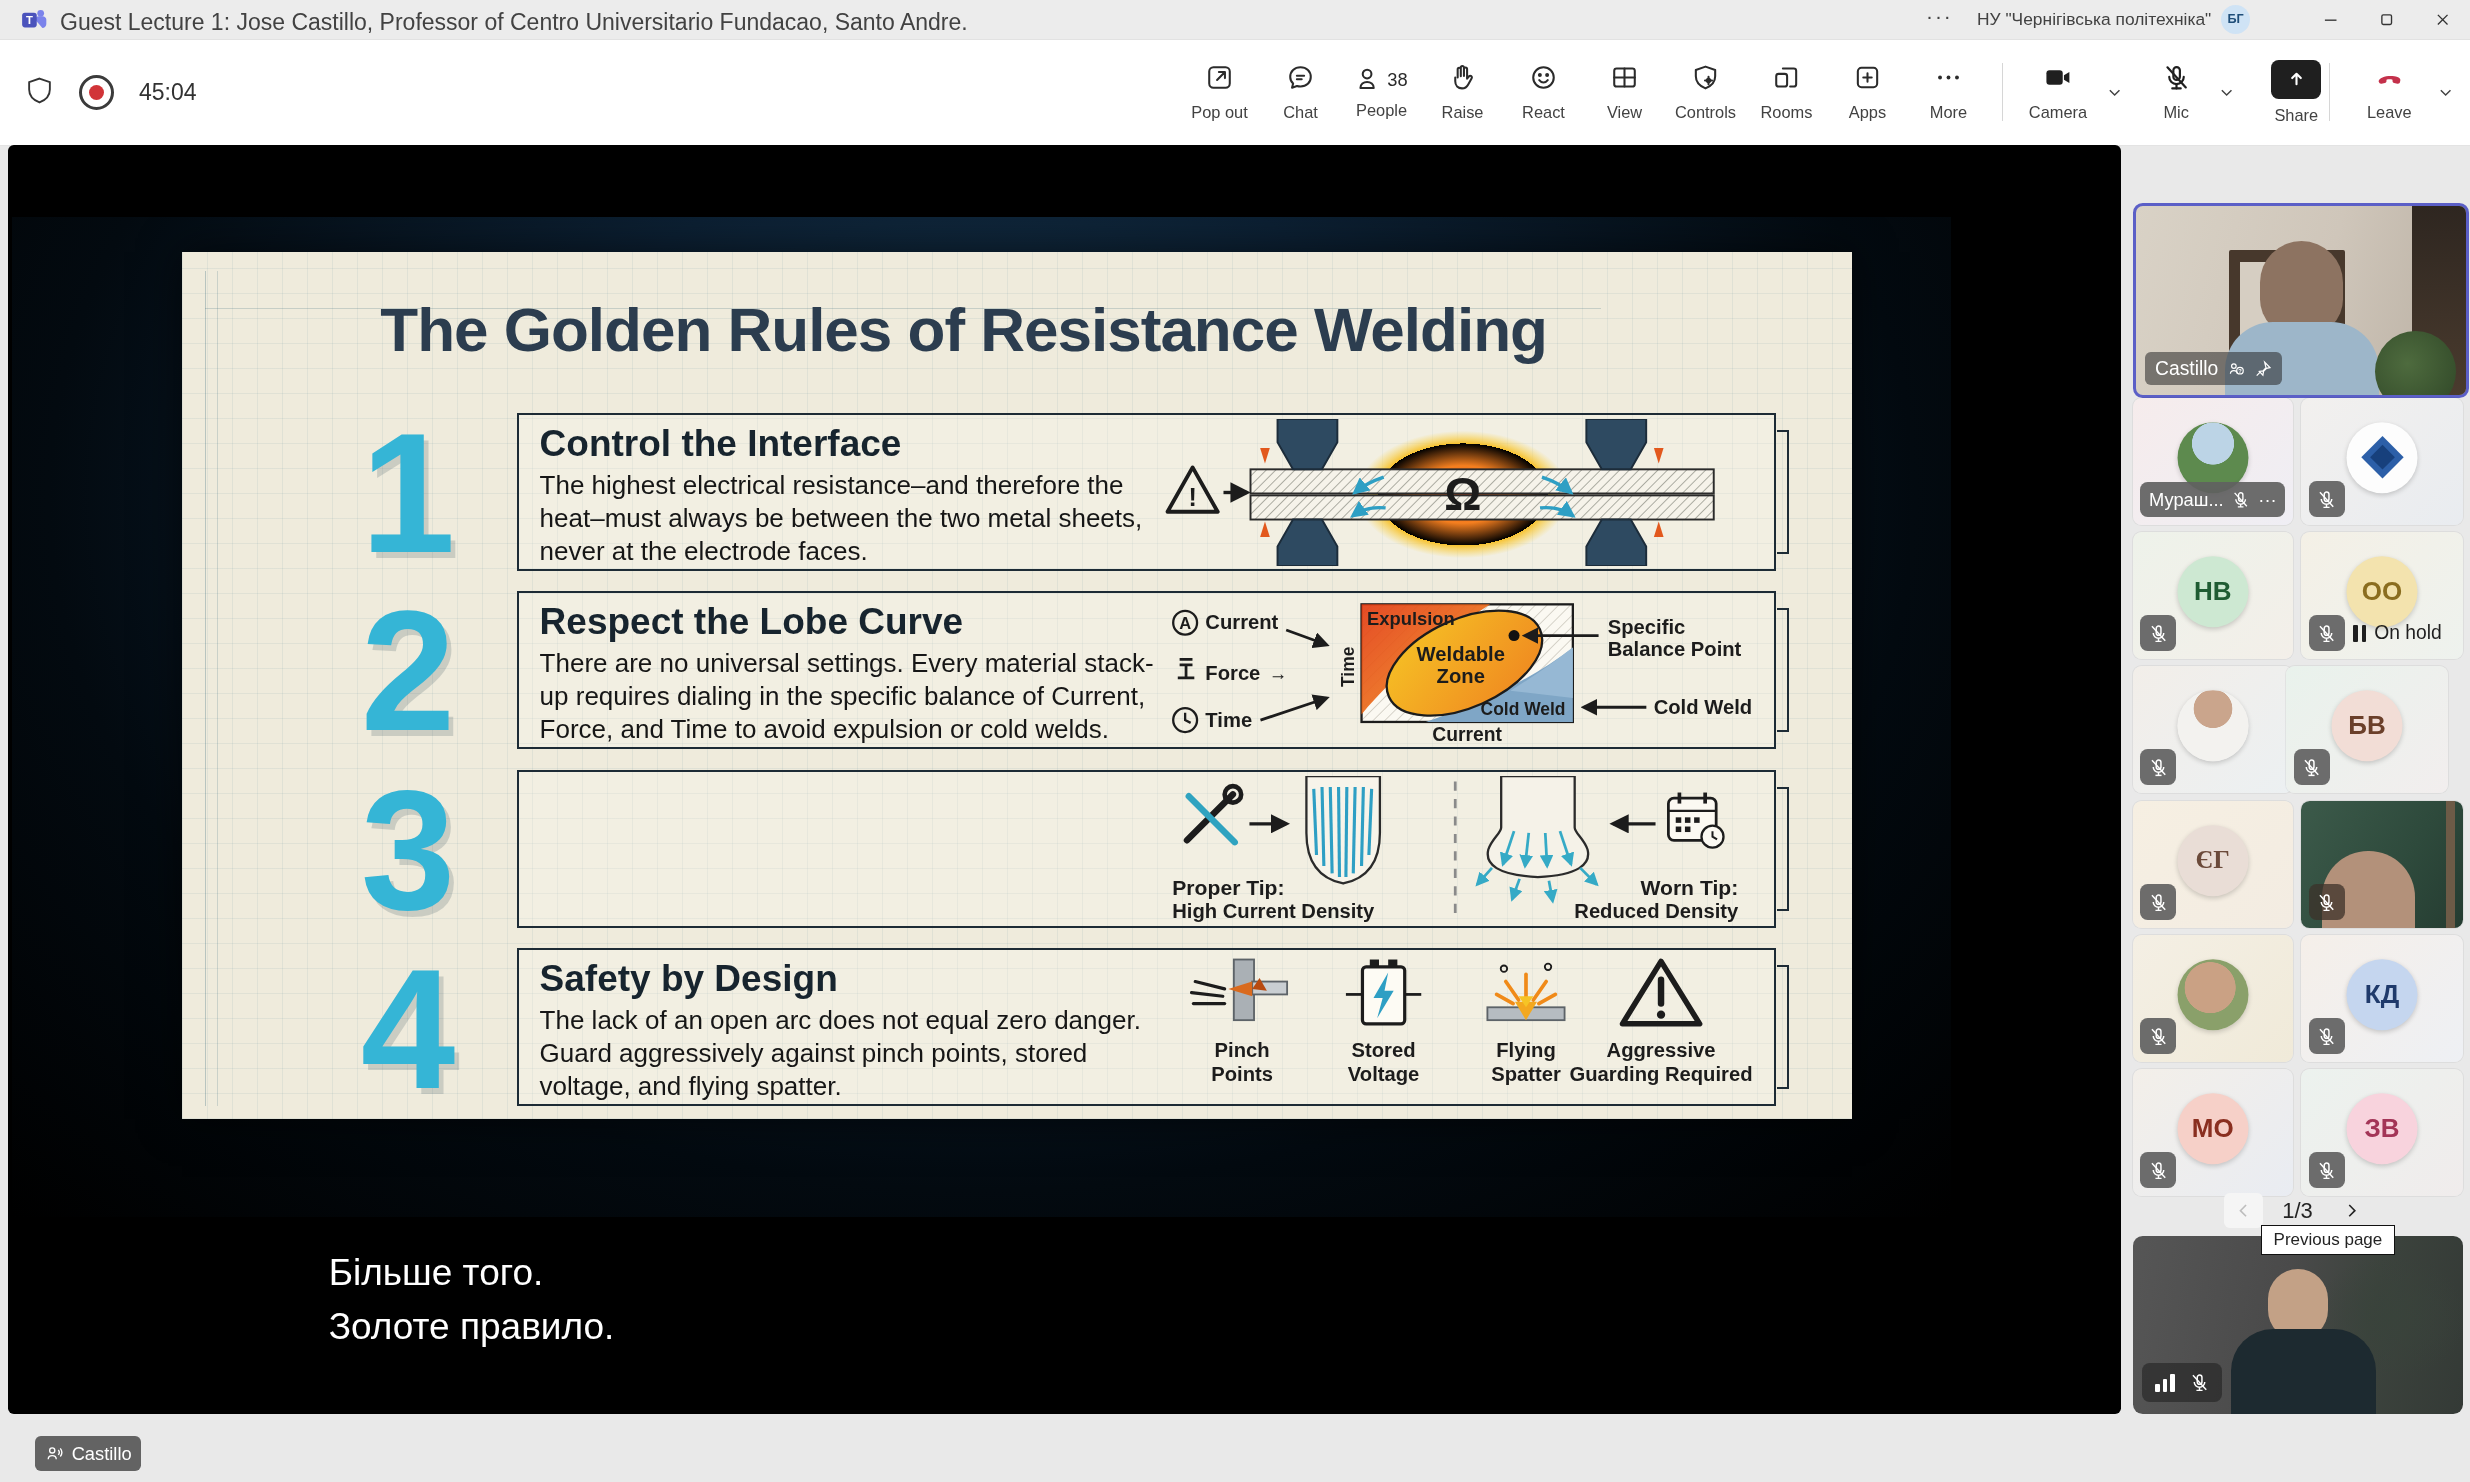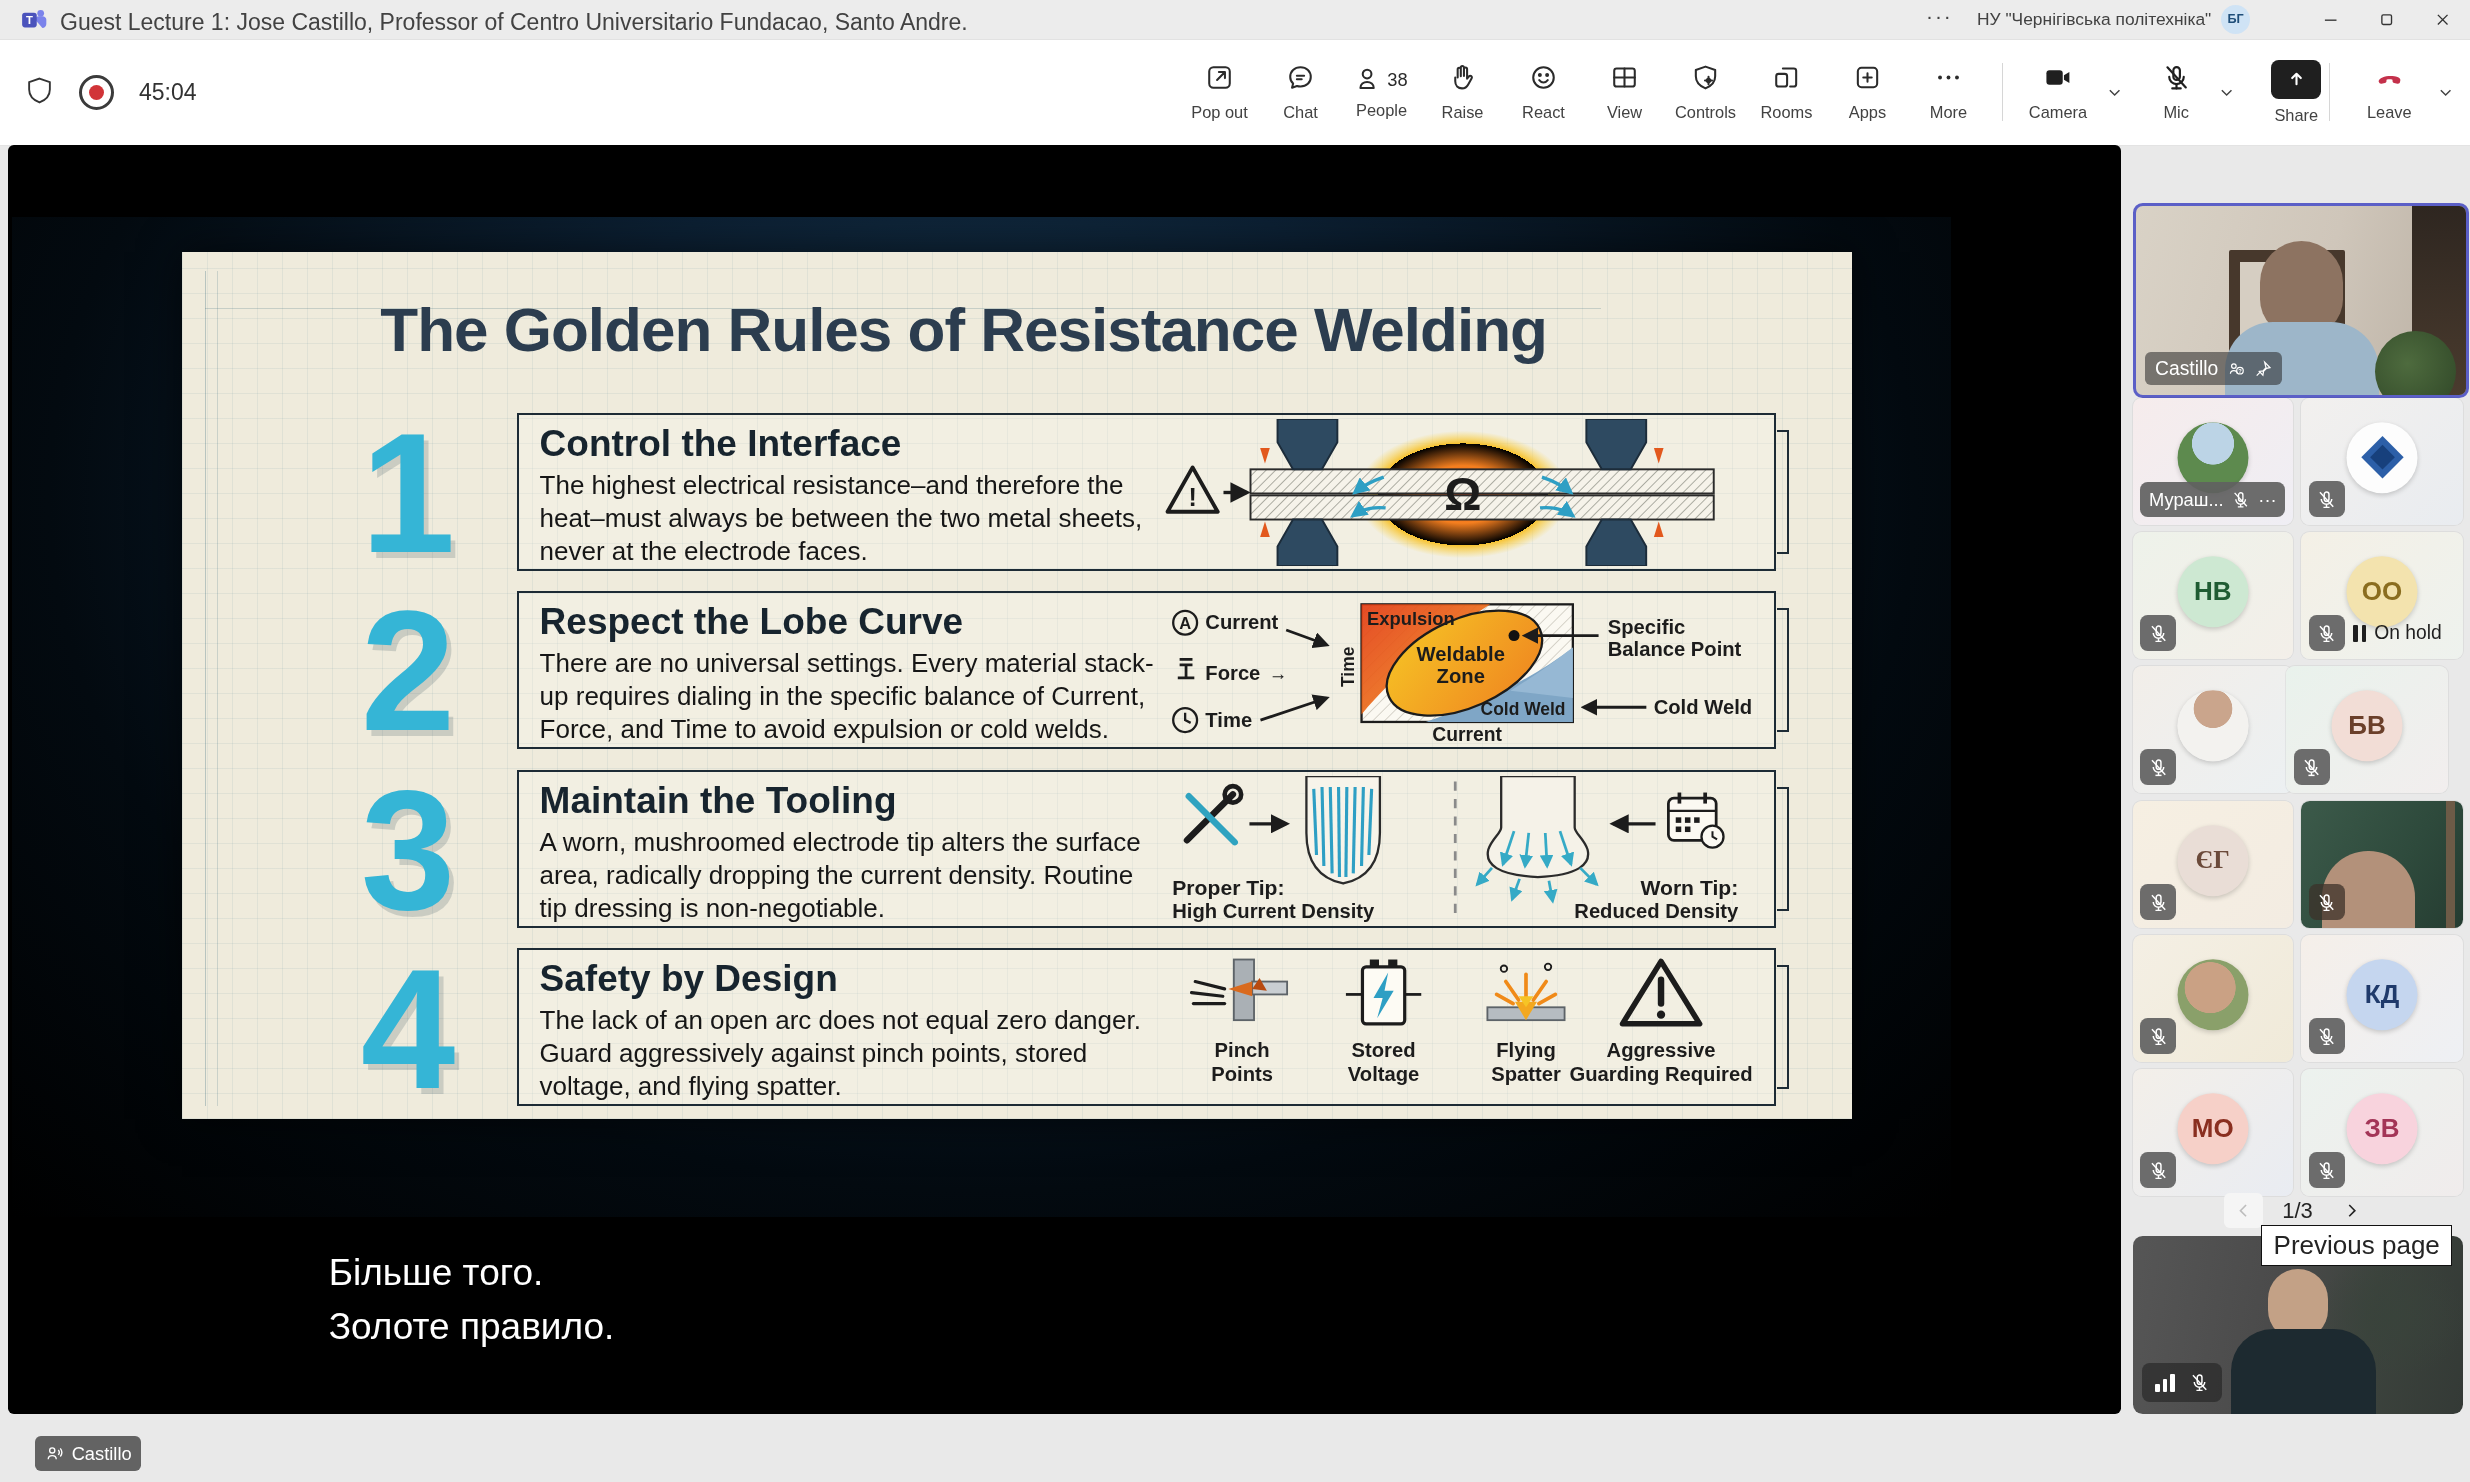--- a/index.html
+++ b/index.html
@@ -86,21 +86,21 @@
   .onhold .bars{display:flex;gap:3.9px;}
   .onhold .bars i{display:block;width:4.8px;height:16.4px;background:#1f1f1f;border-radius:1px;}
 
   .pg{position:absolute;left:0;top:1048px;width:347px;display:flex;align-items:center;justify-content:center;gap:19.3px;}
   .pg .chev{width:39px;height:35px;display:flex;align-items:center;justify-content:center;border-radius:5.8px;}
   .pg .chev svg{width:19.3px;height:19.3px;fill:none;stroke-width:2;}
   .pg .prev{background:#f5f5f5;}
   .pg .prev svg{stroke:#bdbdbd;}
   .pg .next svg{stroke:#242424;}
   .pg .count{font-size:22px;color:#242424;}
-  .tooltip{position:absolute;left:137px;top:1080px;background:#fff;border:1.9px solid #111;padding:3.9px 11.6px;font-size:26px;color:#242424;white-space:nowrap;z-index:5;}
+  .tooltip{position:absolute;left:137px;top:1080px;background:#fff;border:1.9px solid #111;padding:3.9px 11.6px;font-size:17px;color:#242424;white-space:nowrap;z-index:5;}
   .selfview{position:absolute;left:8.7px;top:1091px;width:330px;height:178px;border-radius:9.7px;overflow:hidden;background:linear-gradient(100deg,#565656 0%,#4a4a4a 45%,#3c433d 70%,#343a36 100%);}
   .sv-blur{position:absolute;right:0;top:23px;width:145px;height:116px;background:radial-gradient(ellipse,#39433b 0%,transparent 75%);}
   .sv-head{position:absolute;left:135px;top:33px;width:60px;height:71px;border-radius:31px;background:#c3a186;}
   .sv-body{position:absolute;left:98px;top:93px;width:145px;height:87px;border-radius:42px 42px 0 0;background:#1d2a30;}
   .sv-pill{position:absolute;left:9.7px;bottom:11.6px;height:39px;background:rgba(30,30,30,.55);border-radius:7.7px;display:flex;align-items:center;gap:13.5px;padding:0 12.6px;}
   .sv-pill svg{width:21px;height:21px;stroke:#fff;fill:none;stroke-width:1.7;}
   .sv-bars{display:flex;align-items:flex-end;gap:2.9px;}
   .sv-bars i{display:block;width:4.8px;background:#fff;border-radius:1px;}
 
   
@@ -420,24 +420,20 @@
               <text x="478" y="64" class="dtxt" font-size="22">Balance Point</text>
               <line x1="520" y1="120" x2="452" y2="120" stroke="#1c1c1c" stroke-width="3" marker-end="url(#arK2)"></line>
               <text x="528" y="127" class="dtxt" font-size="22">Cold Weld</text>
               <text x="202" y="76" text-anchor="middle" class="dtxt" font-size="19" transform="rotate(-90 202 76)">Time</text>
               <text x="325" y="157" text-anchor="middle" class="dtxt" font-size="21">Current</text>
             </svg>
           </div>
         </div>
 
         <div class="rulebox" style="top:518px">
-          <div class="rb-text">
-            <h3>Maintain the Tooling</h3>
-            <p>A worn, mushroomed electrode tip alters the surface area, radically dropping the current density. Routine tip dressing is non-negotiable.</p>
-          </div>
           <div class="rb-diag">
             <svg viewBox="0 0 630 160">
               <defs>
                 <marker id="arK3" viewBox="0 0 10 10" refX="8" refY="5" markerWidth="6" markerHeight="6" orient="auto-start-reverse">
                     <path d="M0 0L10 5L0 10z" fill="#1c1c1c"></path>
                   </marker>
                 <marker id="arB3" viewBox="0 0 10 10" refX="8" refY="5" markerWidth="5" markerHeight="5" orient="auto-start-reverse">
                     <path d="M0 0L10 5L0 10z" fill="#35aac6"></path>
                   </marker>
               </defs>

